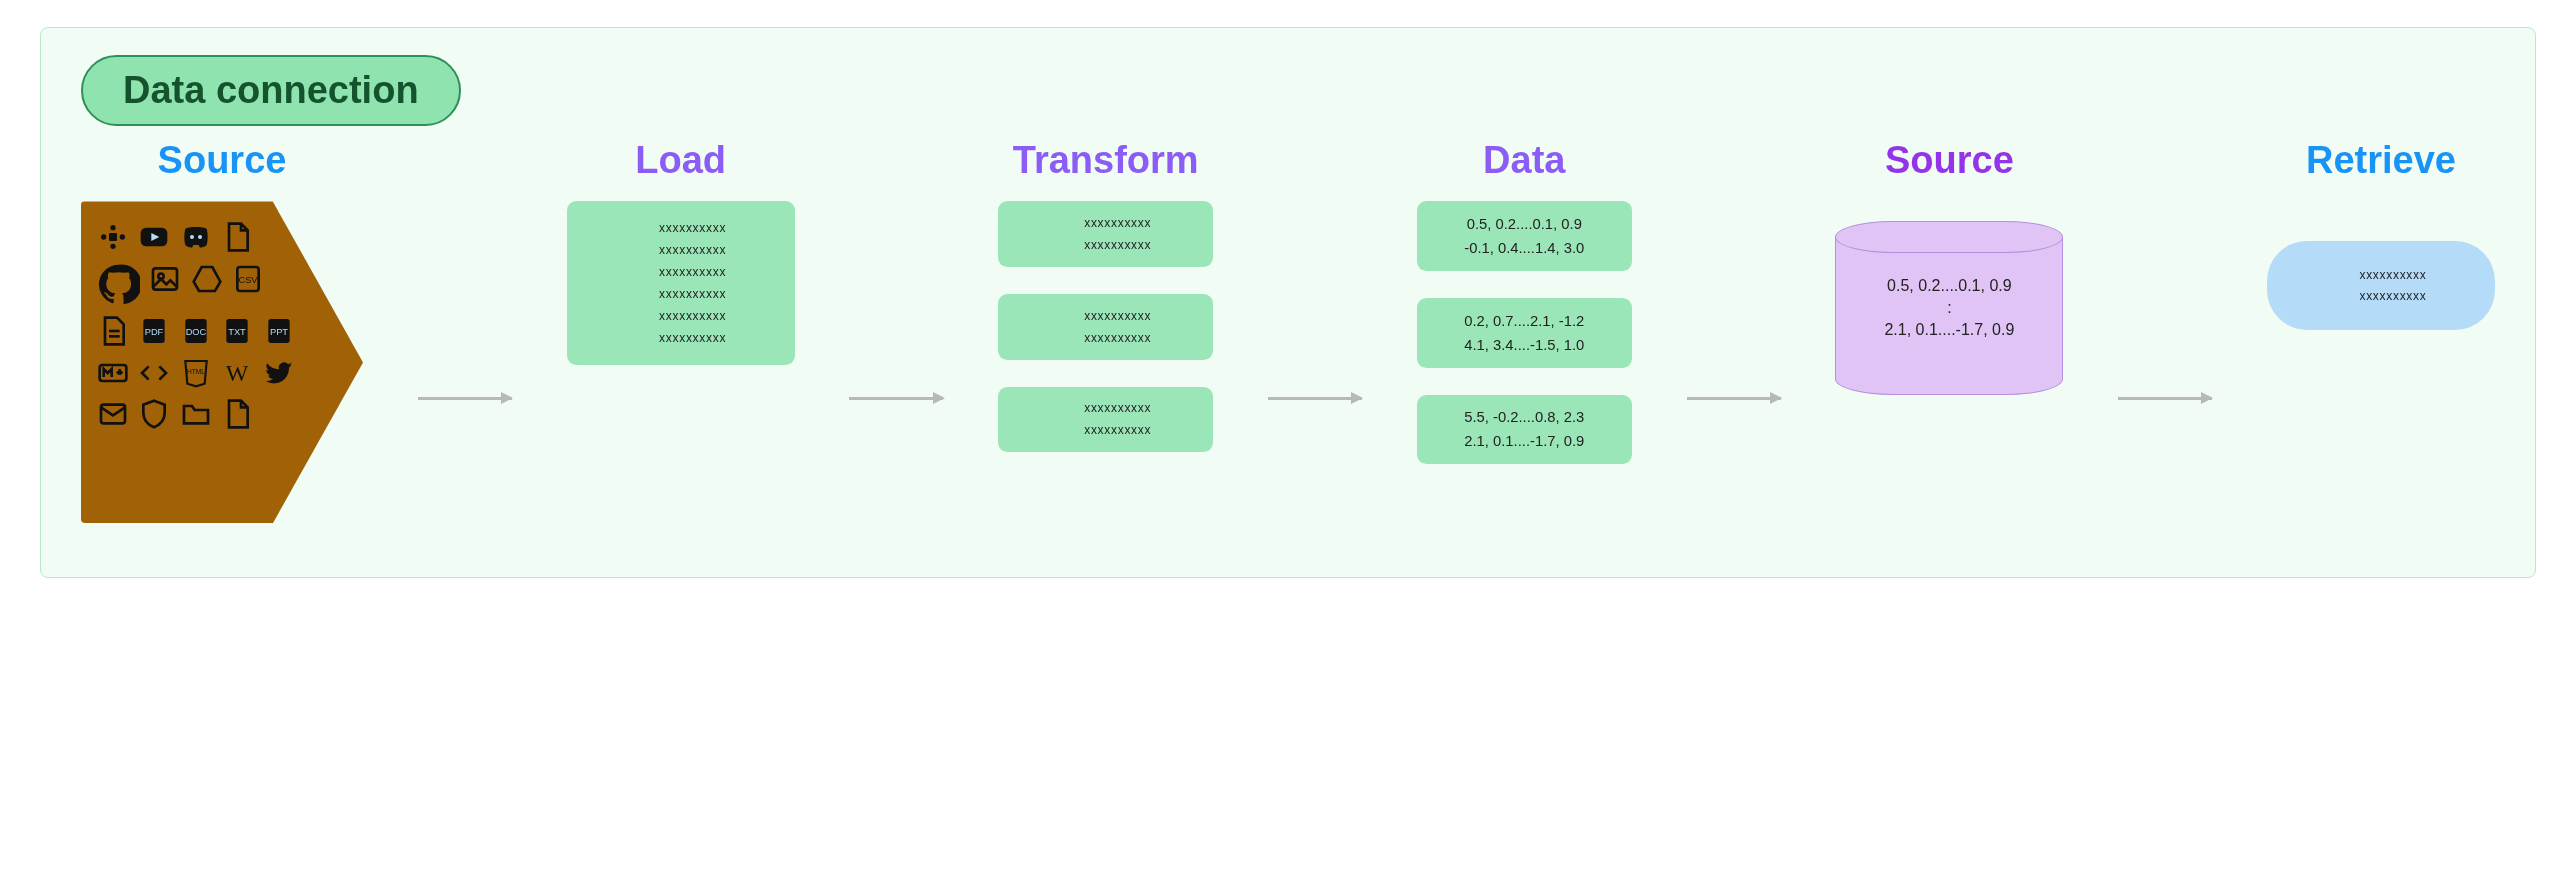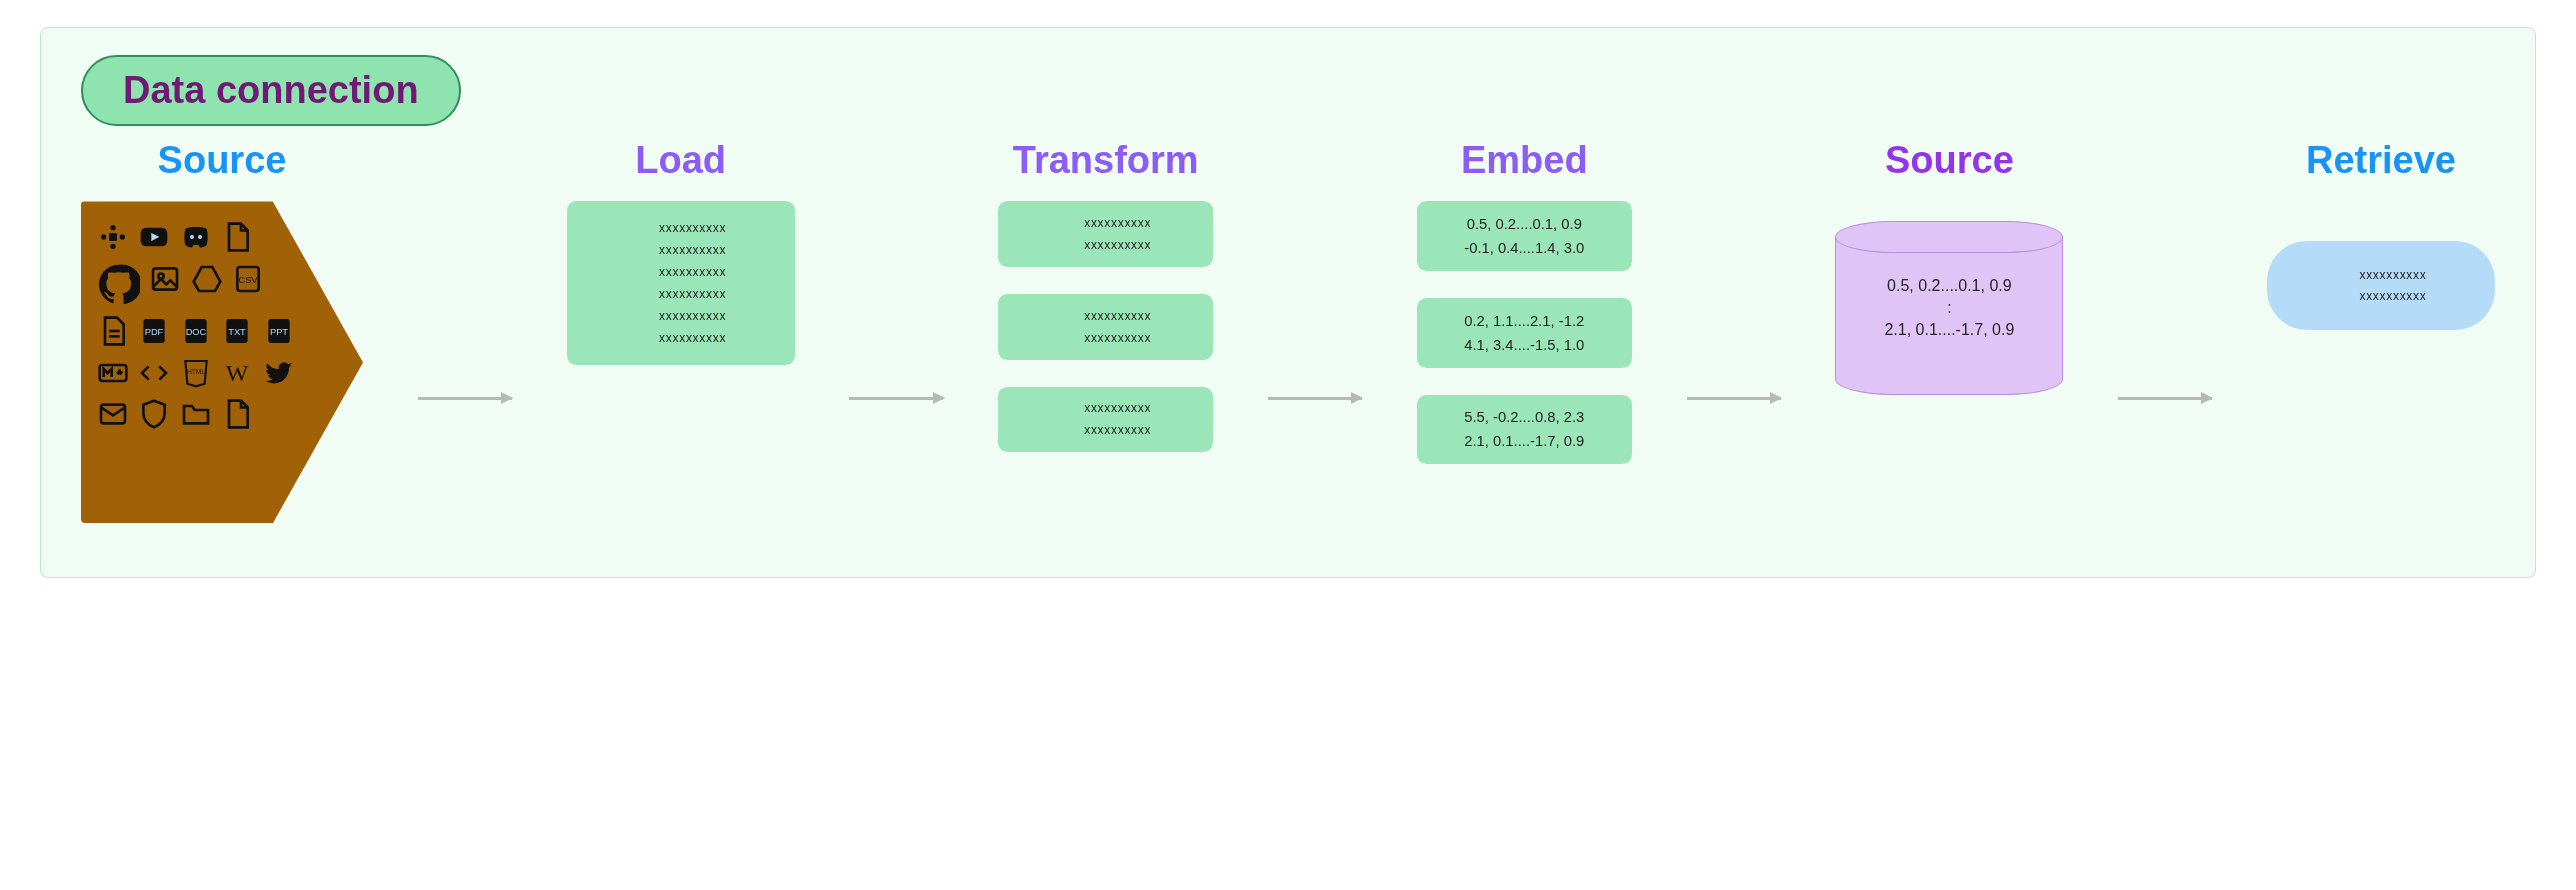--- a/index.html
+++ b/index.html
@@ -24,21 +24,21 @@
     position: relative;
   }
   .badge {
     display: inline-block;
     background: #8fe3ae;
     border: 2px solid #2f8f5b;
     border-radius: 670px;
     padding: 12px 40px;
     font-size: 38px;
     font-weight: 700;
-    color: #701a75;
+    color: #14532d;
     margin-bottom: 13.4px;
   }
   .pipeline {
     display: flex;
     flex-direction: row;
     align-items: stretch;
     justify-content: space-between;
     gap: 8px;
     width: 100%;
   }
@@ -369,28 +369,28 @@
             <span class="xline">xxxxxxxxxx</span>
           </div>
         </div>
       </div>
 
       <div class="arrow-col center-v">
           <div class="arrow"></div>
         </div>
 
       <div class="stage">
-        <div class="stage-title title-green">Embed</div>
+        <div class="stage-title title-green">Data</div>
         <div class="stack">
           <div class="green-box embed-box">
             <span class="small-xline">0.5, 0.2....0.1, 0.9</span>
             <span class="small-xline">-0.1, 0.4....1.4, 3.0</span>
           </div>
           <div class="green-box embed-box">
-            <span class="small-xline">0.2, 1.1....2.1, -1.2</span>
+            <span class="small-xline">0.2, 0.7....2.1, -1.2</span>
             <span class="small-xline">4.1, 3.4....-1.5, 1.0</span>
           </div>
           <div class="green-box embed-box">
             <span class="small-xline">5.5, -0.2....0.8, 2.3</span>
             <span class="small-xline">2.1, 0.1....-1.7, 0.9</span>
           </div>
         </div>
       </div>
 
       <div class="arrow-col center-v">

